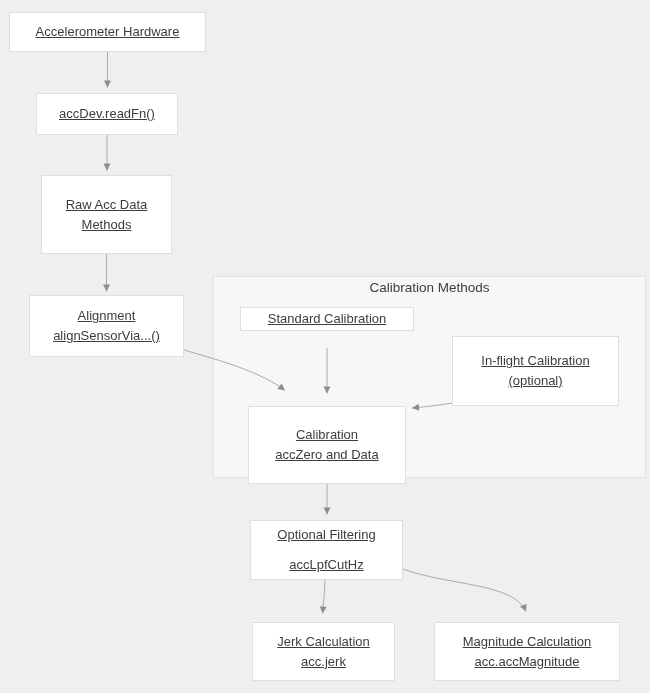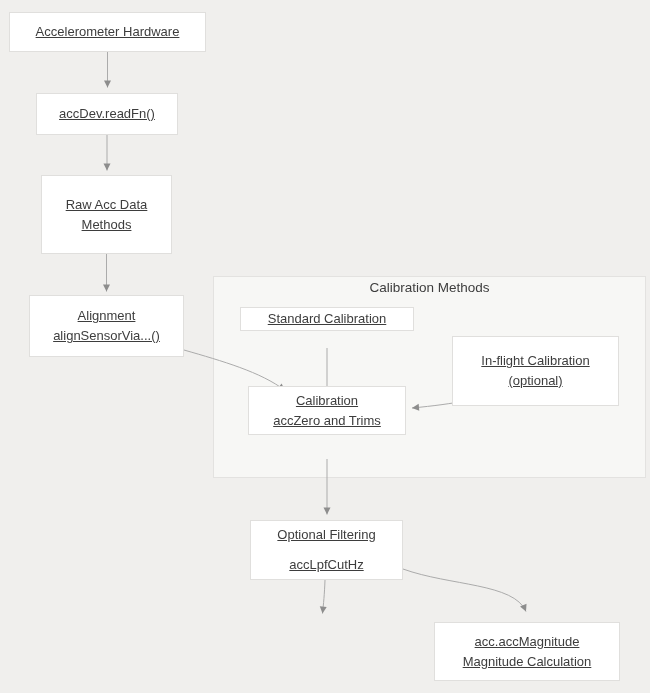--- a/index.html
+++ b/index.html
@@ -99,29 +99,33 @@
   <div class="node" style="left:240px;top:307px;width:174px;height:24px;">
     <span>Standard Calibration</span>
     <span></span>
   </div>
 
   <div class="node" style="left:452px;top:296px;width:167px;height:70px;margin-top:40px;">
     <span>In-flight Calibration</span>
     <span>(optional)</span>
   </div>
 
-  <div class="node" style="left:248px;top:386px;width:158px;height:49px;">
+  <div class="node" style="left:248px;top:406px;width:158px;height:78px;">
     <span>Calibration</span>
-    <span>accZero and Trims</span>
+    <span>accZero and Data</span>
   </div>
 
   <div class="node" style="left:250px;top:520px;width:153px;height:60px;gap:10px;">
     <span>Optional Filtering</span>
     <span>accLpfCutHz</span>
   </div>
 
+  <div class="node" style="left:252px;top:622px;width:143px;height:59px;">
+    <span>Jerk Calculation</span>
+    <span>acc.jerk</span>
+  </div>
 
   <div class="node" style="left:434px;top:622px;width:186px;height:59px;">
+    <span>Magnitude Calculation</span>
     <span>acc.accMagnitude</span>
-    <span>Magnitude Calculation</span>
   </div>
 
 </div>
 
 </body></html>

